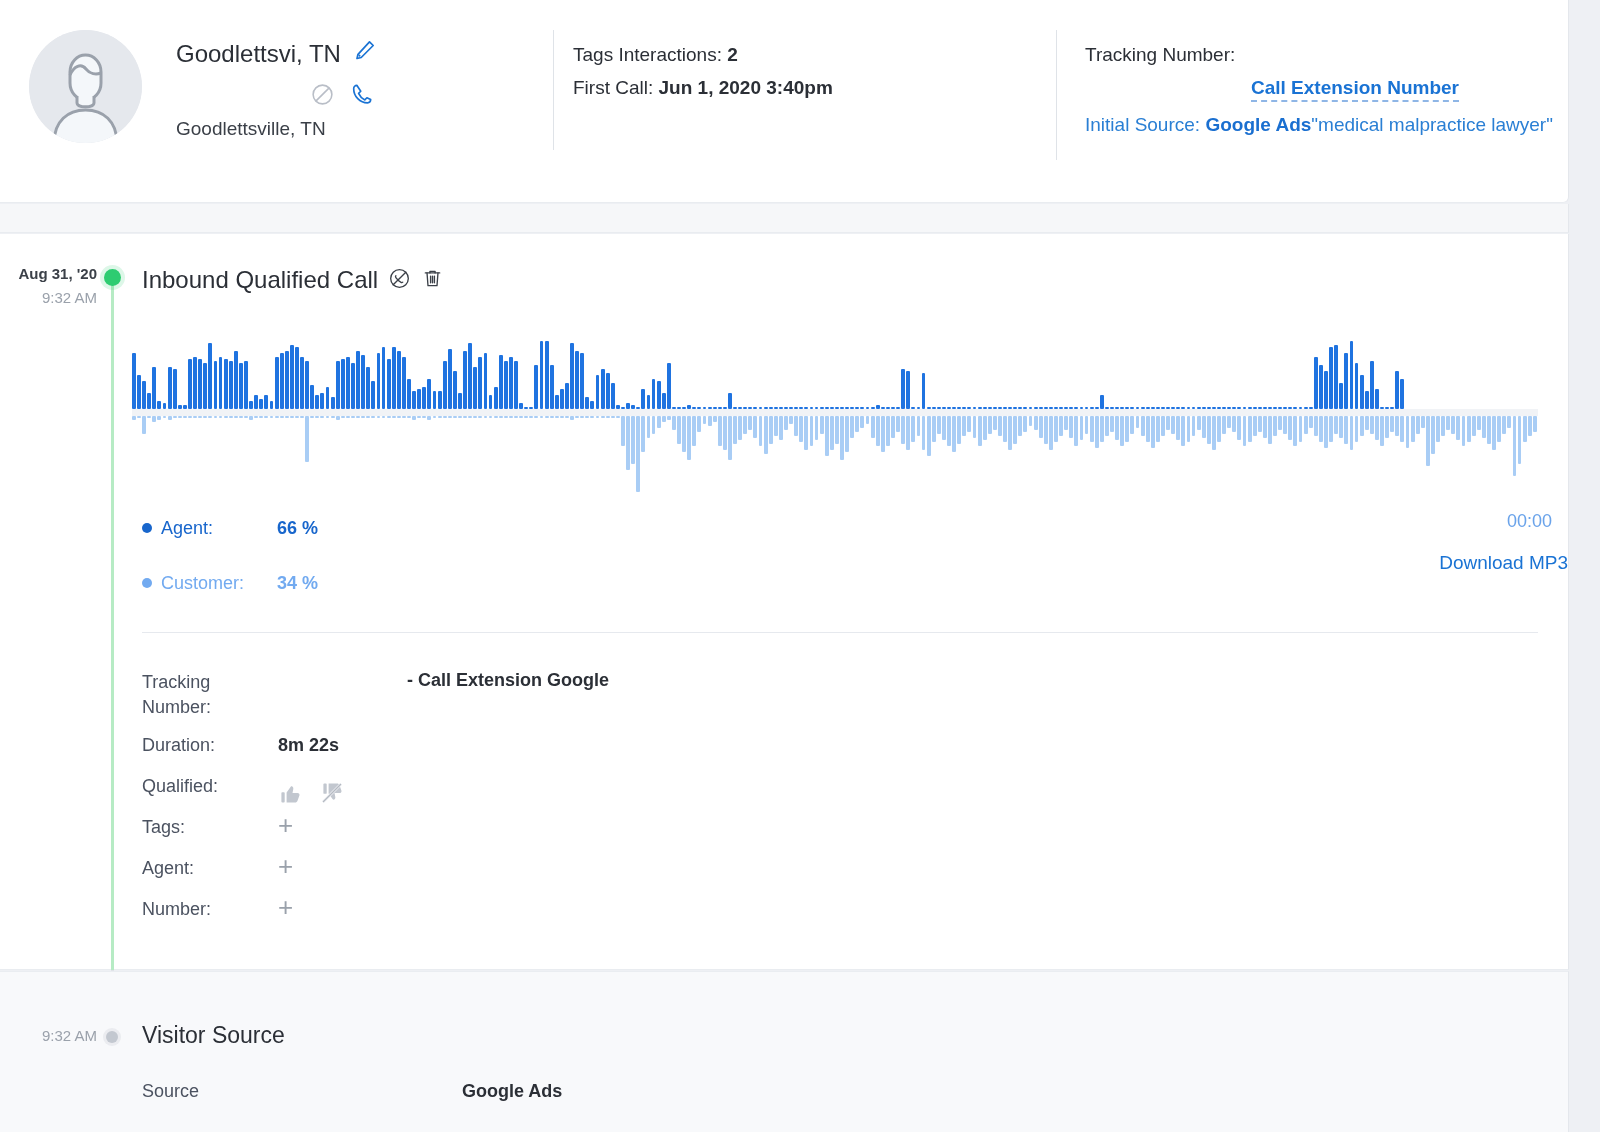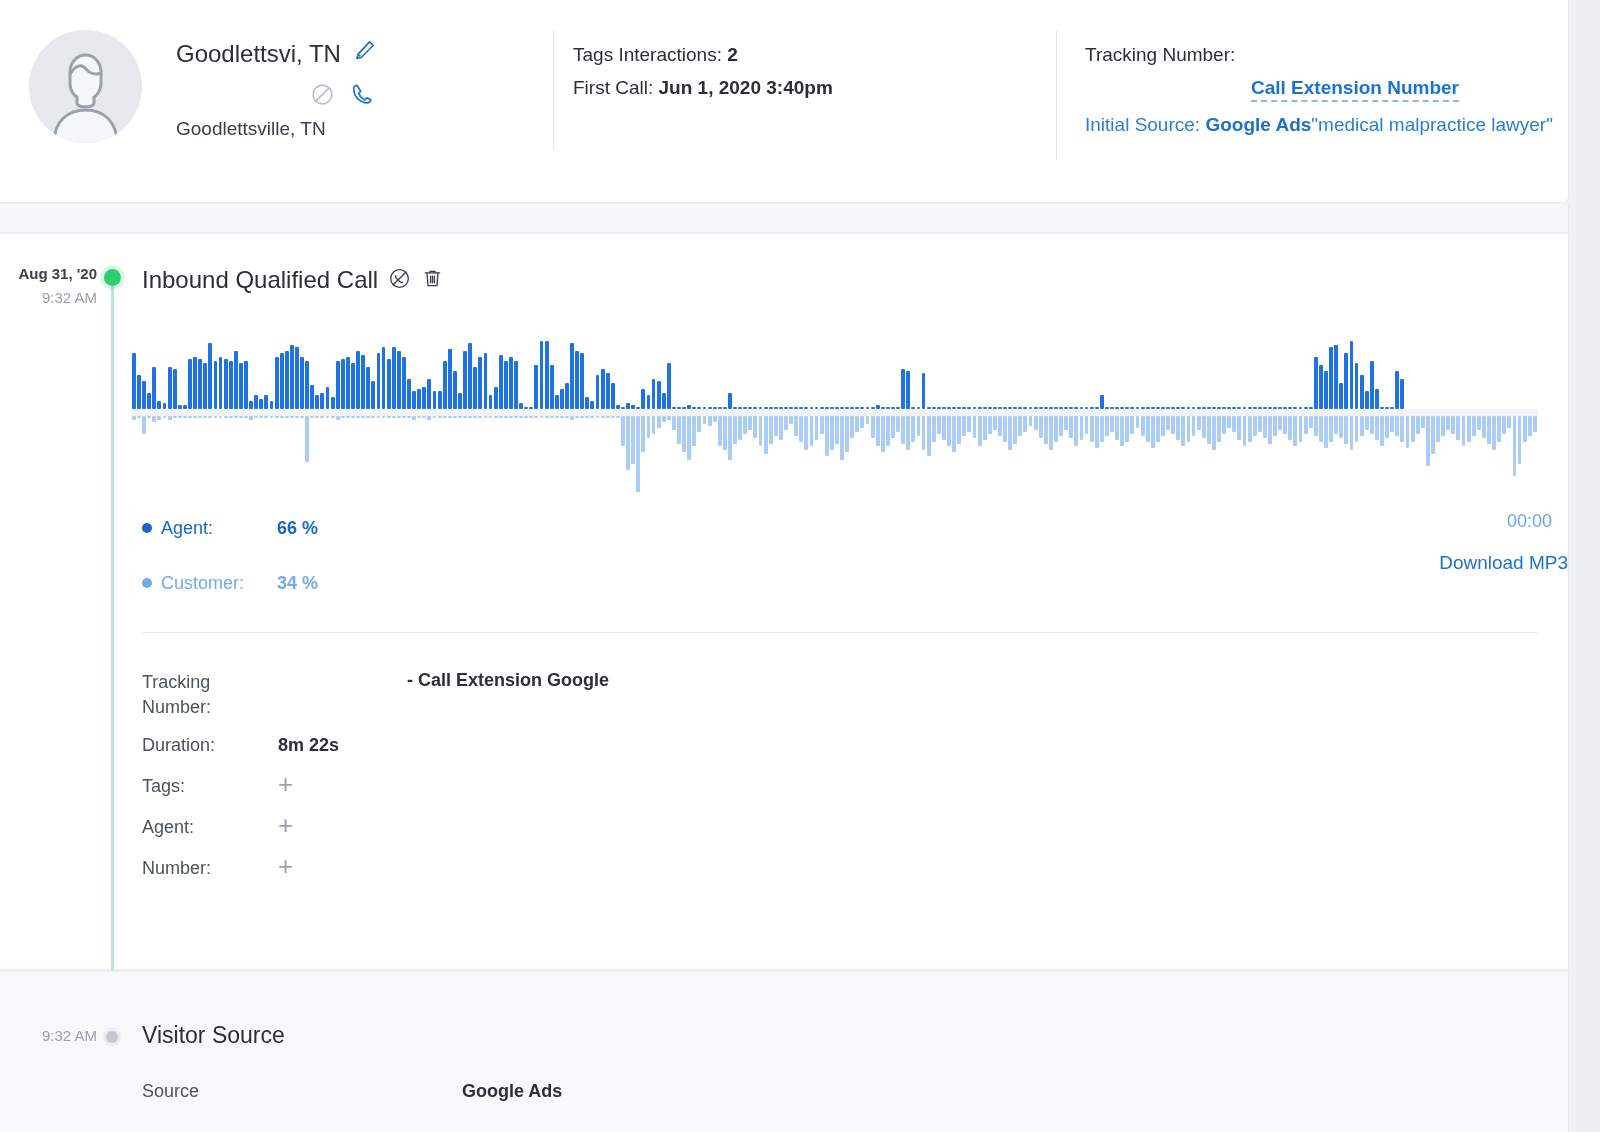--- a/index.html
+++ b/index.html
@@ -983,20 +983,41 @@
     <div class="d-row" style="min-height:63px">
       <div class="d-label" style="width:136px">Tracking Number:</div>
       <div class="tn-inline">- Call Extension Google</div>
     </div>
 
     <div class="d-row" style="min-height:41px">
       <div class="d-label">Duration:</div>
       <div class="d-value">8m 22s</div>
     </div>
 
+    <div class="d-row" style="min-height:41px">
+      <div class="d-label">Qualified:</div>
+      <div class="qualified-icons">
+        <span>
+          <svg width="24" height="24" viewBox="0 0 24 24" fill="#c2c7cf">
+            <path d="M8.6 21.5 h8.6 c1 0 1.9 -.6 2.2 -1.5 l2 -5.4 a2 2 0 0 0 -1.9 -2.7 h-5 l.8 -3.9 c.2 -1 -.2 -2 -1 -2.5 -.5 -.3 -1.2 -.2 -1.6 .3 L8.6 11.4 z"></path>
+            <rect x="3.4" y="11.2" width="3.3" height="10.3" rx="0.9"></rect>
+          </svg>
+        </span>
+        <span>
+          <svg width="24" height="24" viewBox="0 0 24 24">
+            <g fill="#c2c7cf">
+              <path d="M8.6 2.5 h8.6 c1 0 1.9 .6 2.2 1.5 l2 5.4 a2 2 0 0 1 -1.9 2.7 h-5 l.8 3.9 c.2 1 -.2 2 -1 2.5 -.5 .3 -1.2 .2 -1.6 -.3 L8.6 12.6 z"></path>
+              <rect x="3.4" y="2.5" width="3.3" height="10.3" rx="0.9"></rect>
+            </g>
+            <line x1="3" y1="21" x2="21" y2="3" stroke="#eef0f3" stroke-width="2.6"></line>
+            <line x1="3" y1="21" x2="21" y2="3" stroke="#b4b9c2" stroke-width="1.2"></line>
+          </svg>
+        </span>
+      </div>
+    </div>
 
     <div class="d-row" style="min-height:41px">
       <div class="d-label">Tags:</div>
       <div class="plus">+</div>
     </div>
 
     <div class="d-row" style="min-height:41px">
       <div class="d-label">Agent:</div>
       <div class="plus">+</div>
     </div>

